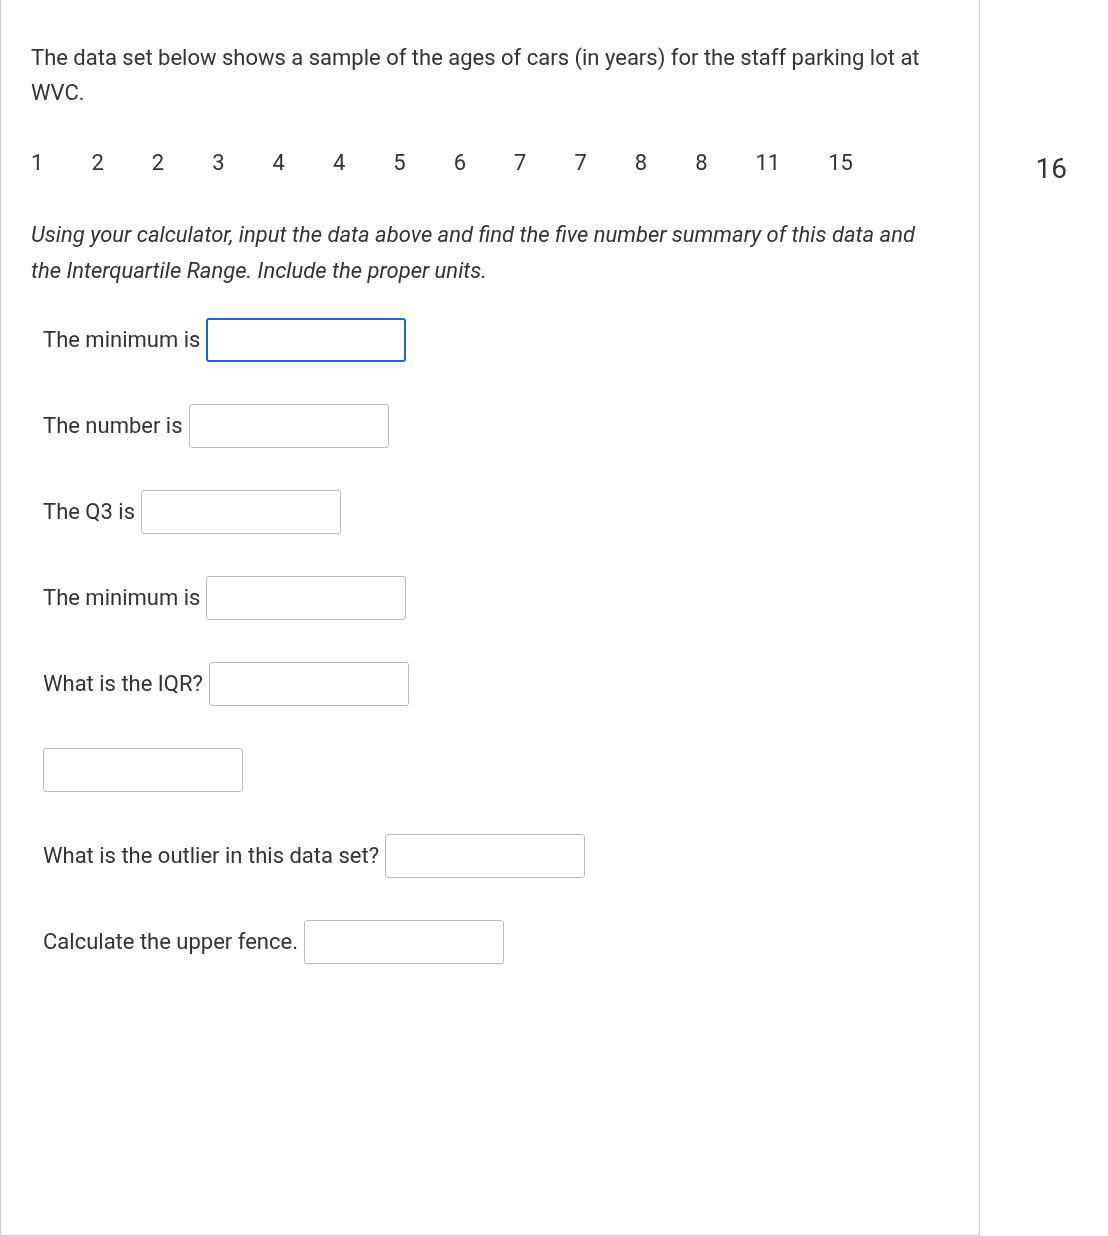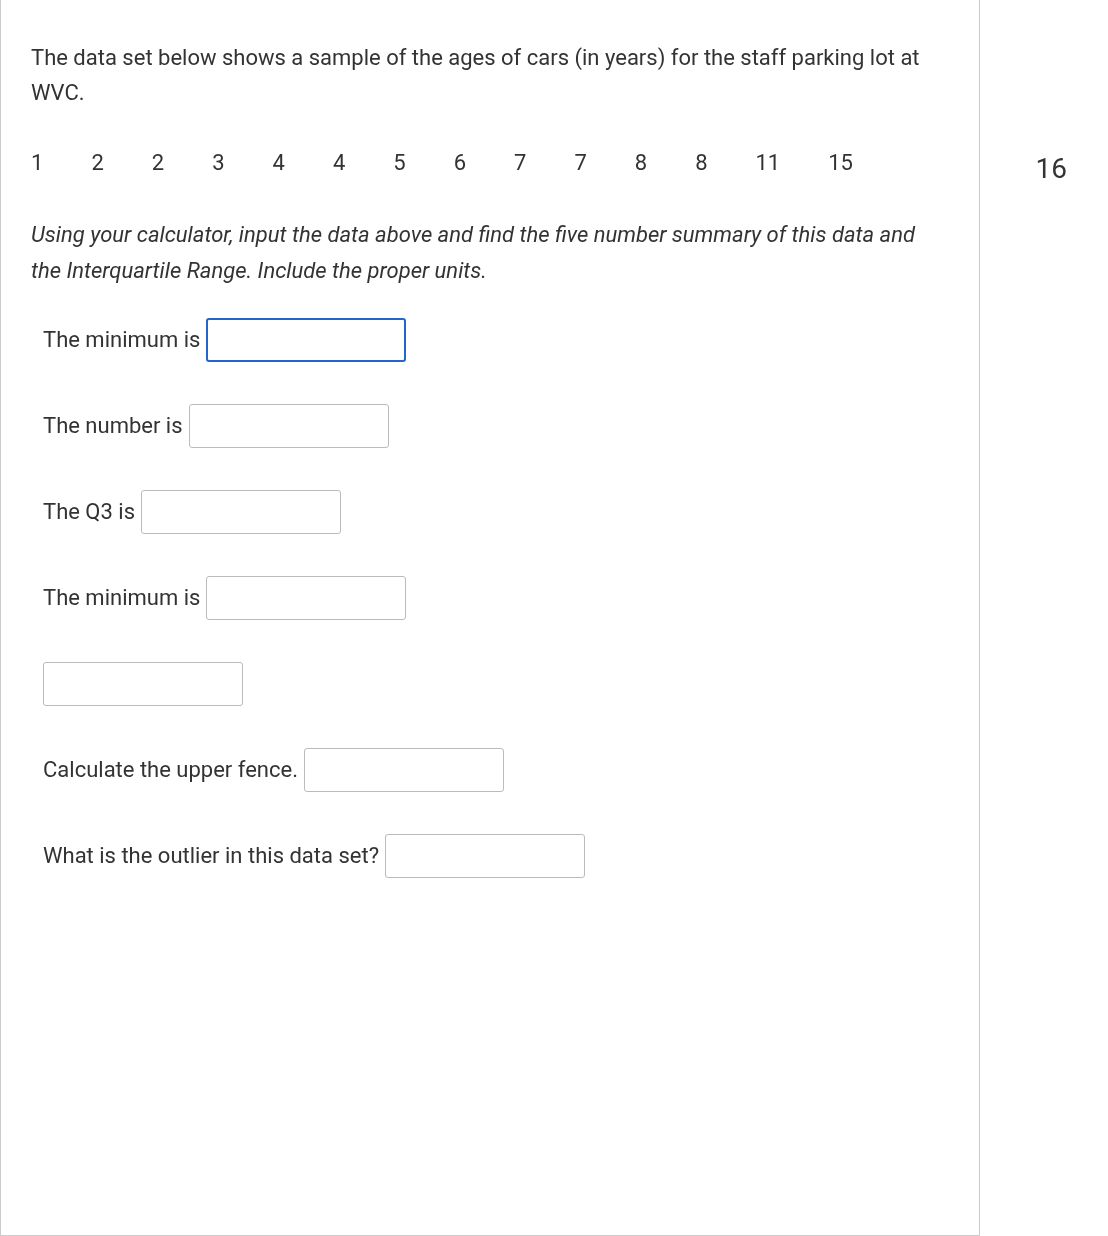--- a/index.html
+++ b/index.html
@@ -113,28 +113,32 @@
   <div class="question-line">
     <label>The Q3 is</label>
     <input type="text" class="answer-input" style="">
   </div>
 
   <div class="question-line">
     <label>The minimum is</label>
     <input type="text" class="answer-input" style="">
   </div>
 
+  <div class="question-line">
+    <label>What is the IQR?</label>
+    <input type="text" class="answer-input" style="">
+  </div>
 
   <div class="question-line">
+    <input type="text" class="answer-input" style="">
+  </div>
+
+  <div class="question-line">
+    <label>What is the outlier in this data set?</label>
     <input type="text" class="answer-input" style="">
   </div>
 
   <div class="question-line">
     <label>Calculate the upper fence.</label>
     <input type="text" class="answer-input" style="">
   </div>
 
-  <div class="question-line">
-    <label>What is the outlier in this data set?</label>
-    <input type="text" class="answer-input" style="">
-  </div>
-
 </div>
 
 </body></html>

